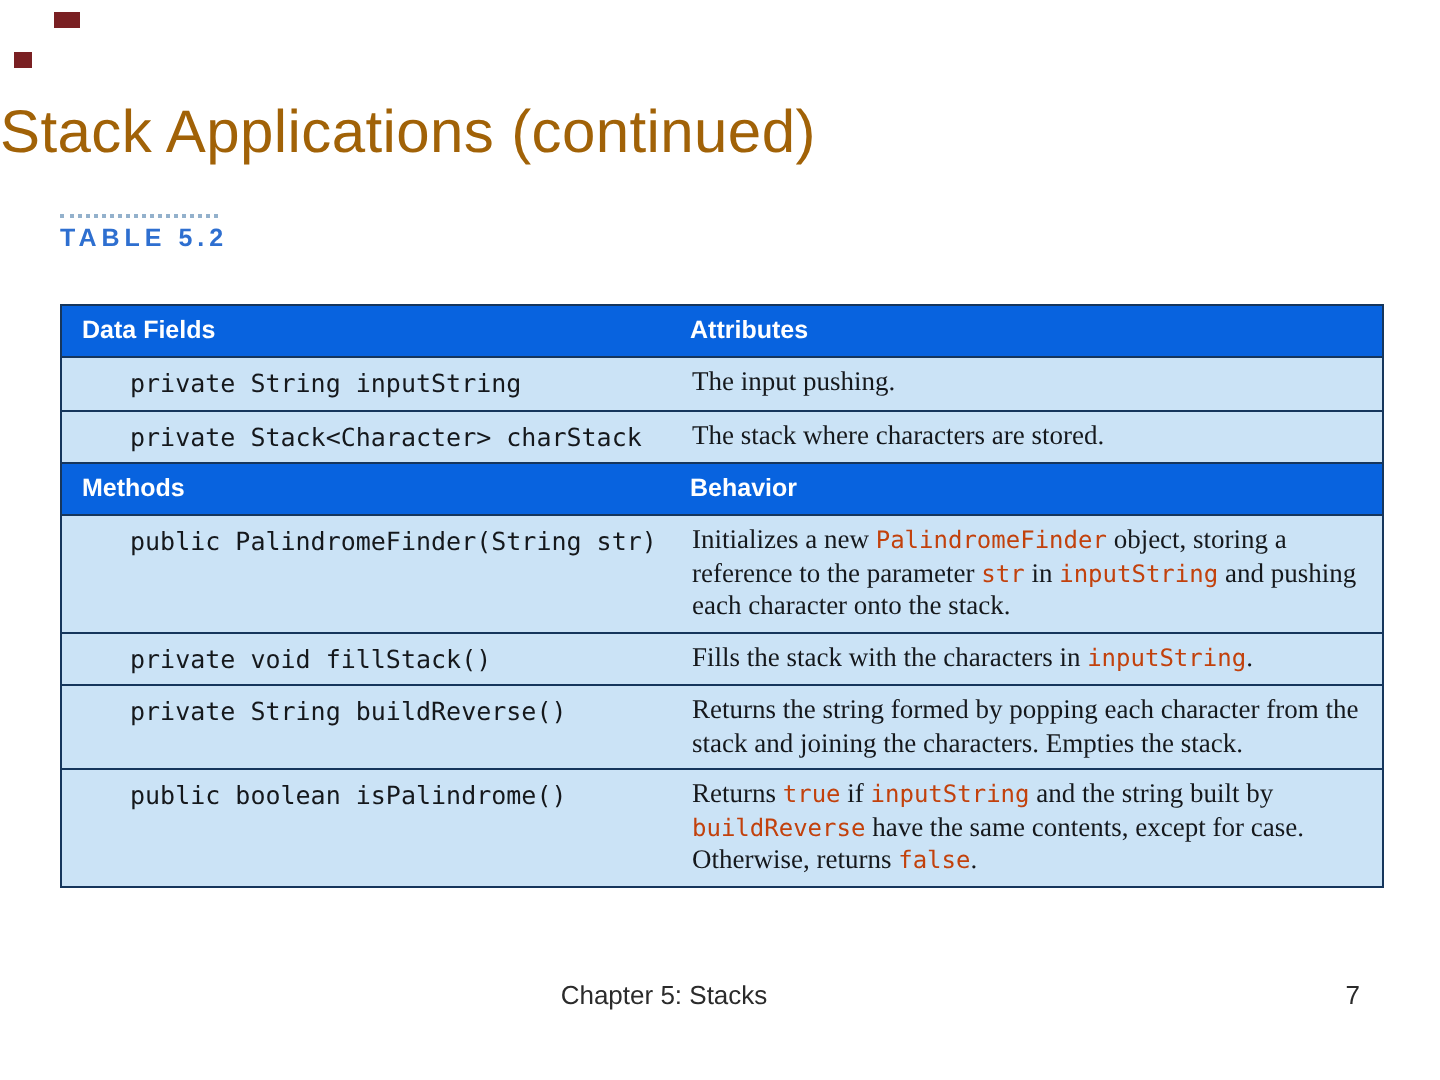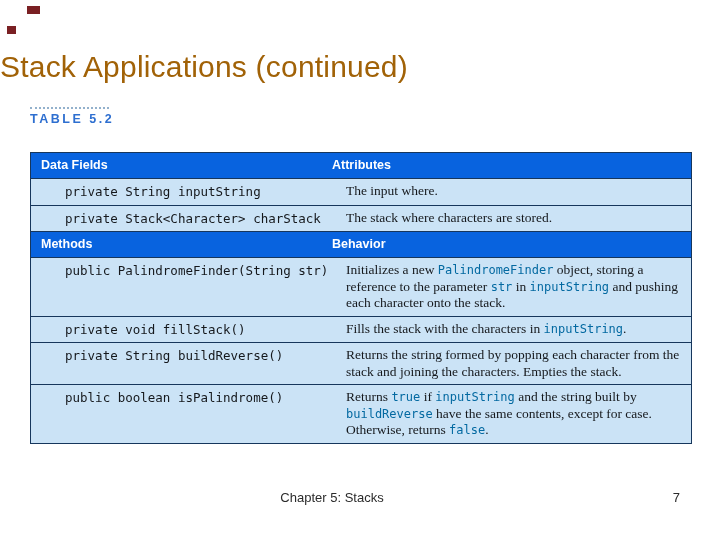--- a/index.html
+++ b/index.html
@@ -35,38 +35,38 @@
   .table-caption{
     position:absolute;left:30px;top:130px;
     font-family:"DejaVu Sans Mono",monospace;font-size:12.5px;color:#26292E;margin-top:44px;
   }
   .book-table{
     position:absolute;left:30px;top:152px;width:662px;
     border:1.5px solid var(--border);
   }
   .trow{display:grid;grid-template-columns:291px 1fr;}
   .trow + .trow{border-top:1px solid var(--border);}
-  .thead{background:var(--header-bg);}
+  .thead{background:var(--header-bg);gap:13px;}
   .hcell{
     color:#ffffff;font-weight:700;font-size:12.5px;
     padding:5px 10px 5px 10px;line-height:15px;
     font-family:"Liberation Sans",sans-serif;
   }
   .tbody-row{background:var(--row-bg);padding-left:24px;}
   .cell{min-height:24px;}
   .code-cell{
     font-family:"DejaVu Sans Mono",monospace;font-size:12.5px;color:#15181C;
     padding:5px 8px 4px 10px;line-height:16.5px;white-space:nowrap;
   }
   .desc-cell{
     font-family:"Liberation Serif",serif;font-size:13.5px;color:#15181C;
     padding:4px 9px 4px 0;line-height:16.5px;
   }
   .ic{
-    font-family:"DejaVu Sans Mono",monospace;font-size:12px;color:#0369a1;
+    font-family:"DejaVu Sans Mono",monospace;font-size:12px;color:#c2410c;
   }
   .footer{position:absolute;left:0;top:490px;width:720px;height:18px;font-size:13px;color:#2B2B2B;}
   .footer-center{position:absolute;left:0;width:664px;text-align:center;}
   .footer-page{position:absolute;right:40px;top:0;}
 </style>
 </head>
 <body>
 
 <div class="slide">
 
@@ -79,21 +79,21 @@
   <div class="table-label">TABLE 5.2</div>
   <div class="table-caption">Class PalindromeFinder</div>
 
   <div class="book-table" id="book-table">
       <div class="trow thead">
         <div class="cell hcell">Data Fields</div>
         <div class="cell hcell">Attributes</div>
       </div>
       <div class="trow tbody-row">
         <div class="cell code-cell">private String inputString</div>
-        <div class="cell desc-cell"><span>The input where.</span></div>
+        <div class="cell desc-cell"><span>The input pushing.</span></div>
       </div>
       <div class="trow tbody-row">
         <div class="cell code-cell">private Stack&lt;Character&gt; charStack</div>
         <div class="cell desc-cell"><span>The stack where characters are stored.</span></div>
       </div>
       <div class="trow thead">
         <div class="cell hcell">Methods</div>
         <div class="cell hcell">Behavior</div>
       </div>
       <div class="trow tbody-row">

